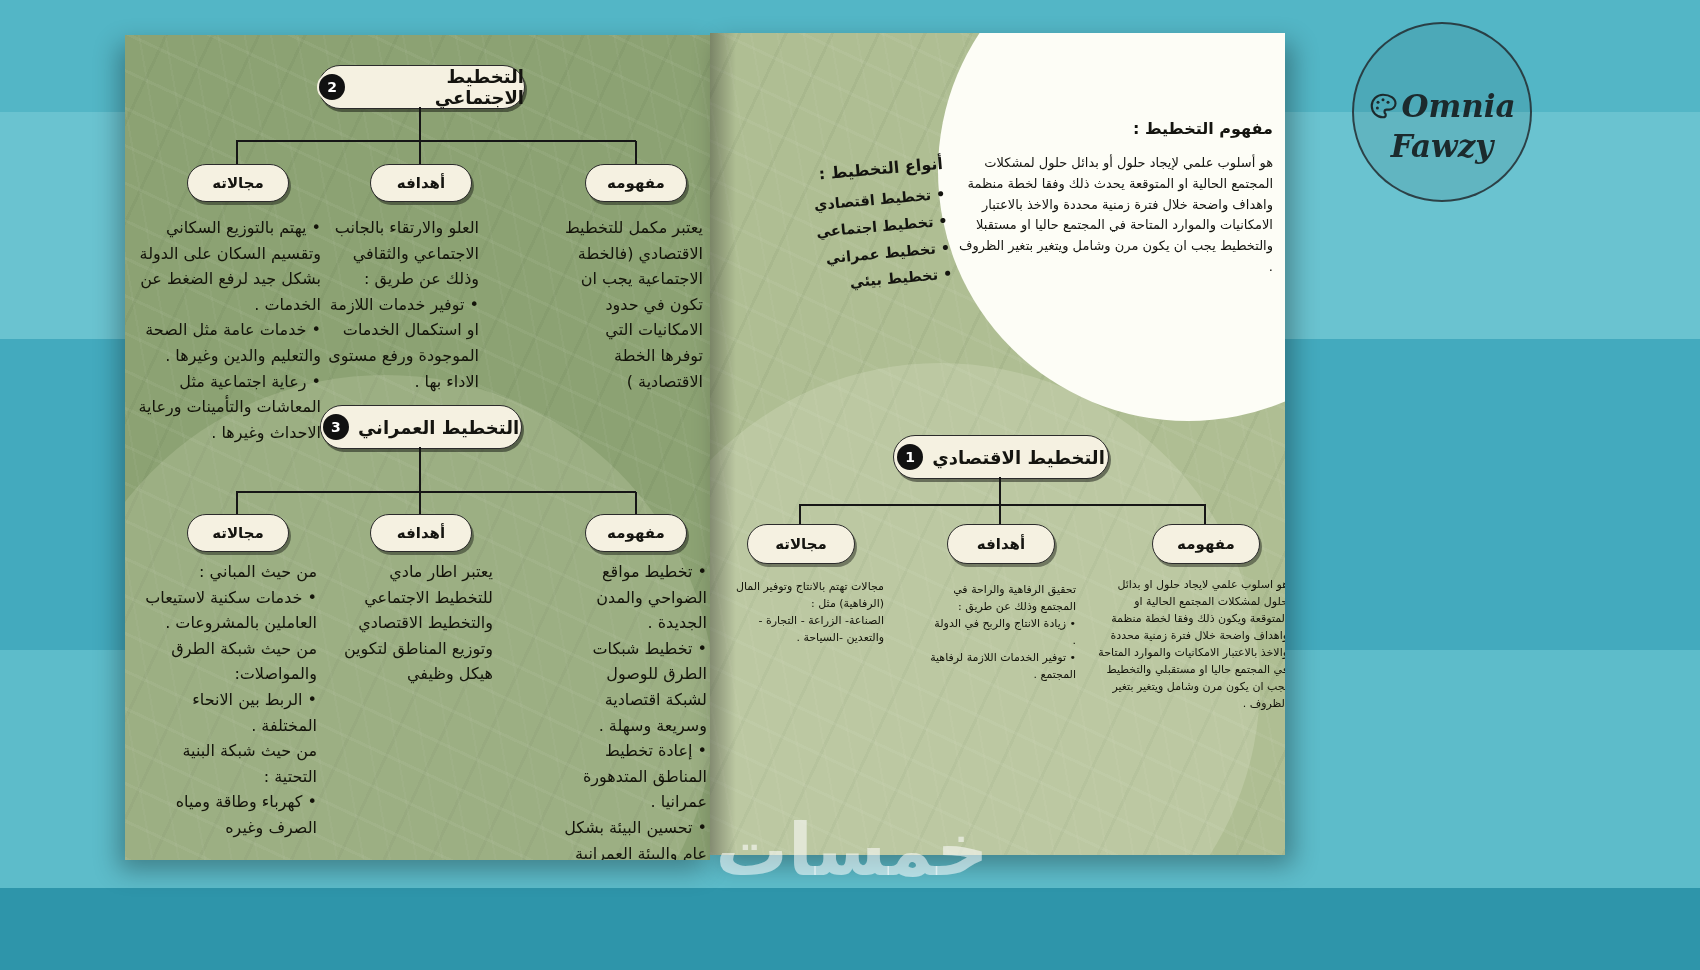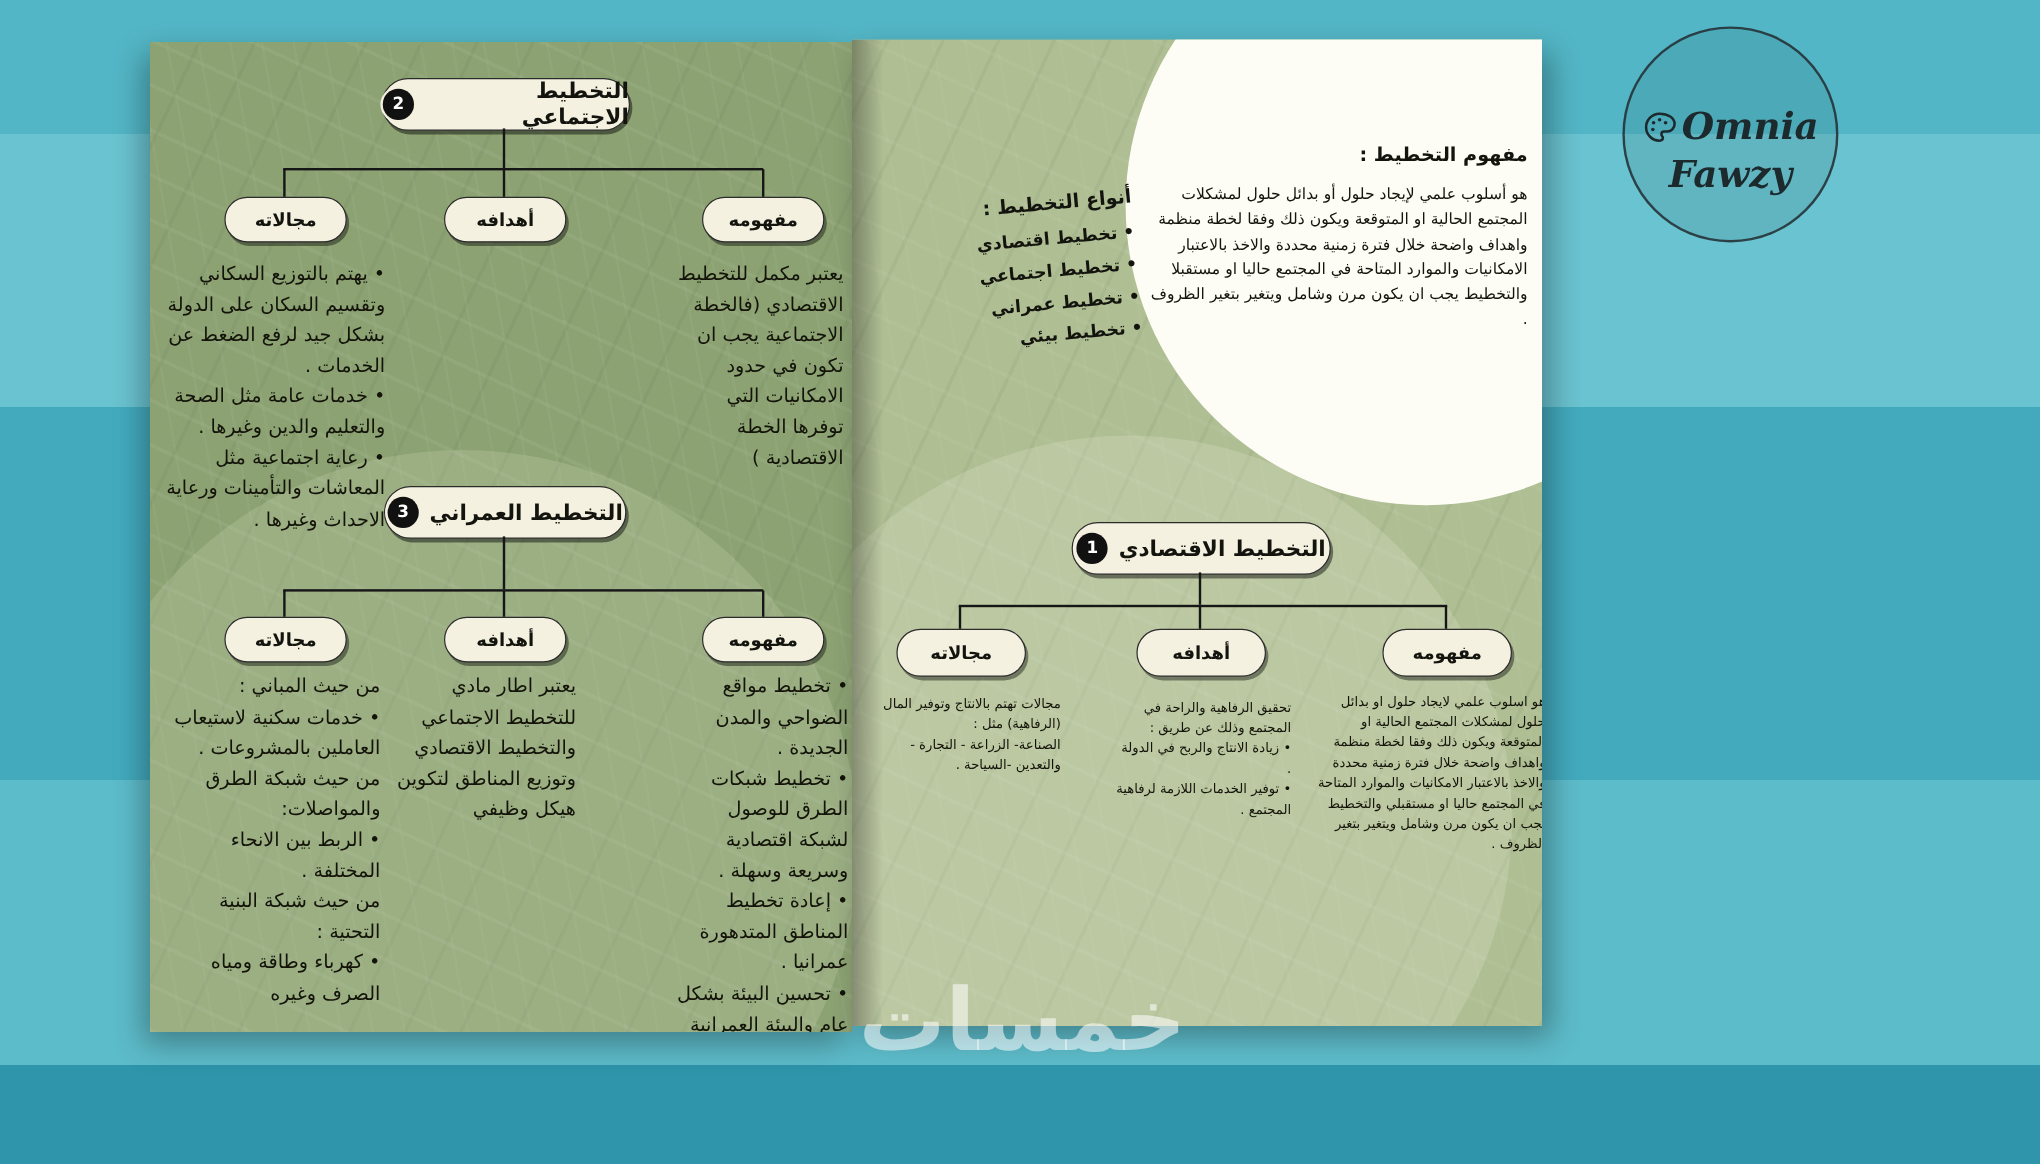--- a/index.html
+++ b/index.html
@@ -82,20 +82,22 @@
     <div class="node-pill" style="left:245px;top:129px;width:100px;height:36px;">
       <span>أهدافه</span>
     </div>
     <div class="node-pill" style="left:460px;top:129px;width:100px;height:36px;">
       <span>مفهومه</span>
     </div>
 
     <div class="txt" style="left:8px;top:180px;width:188px;">• يهتم بالتوزيع السكاني وتقسيم السكان على الدولة بشكل جيد لرفع الضغط عن الخدمات .
 • خدمات عامة مثل الصحة والتعليم والدين وغيرها .
 • رعاية اجتماعية مثل المعاشات والتأمينات ورعاية الاحداث وغيرها .</div>
+    <div class="txt" style="left:196px;top:180px;width:158px;">العلو والارتقاء بالجانب الاجتماعي والثقافي وذلك عن طريق :
+• توفير خدمات اللازمة او استكمال الخدمات الموجودة ورفع مستوى الاداء بها .</div>
     <div class="txt" style="left:436px;top:180px;width:142px;">يعتبر مكمل للتخطيط الاقتصادي (فالخطة الاجتماعية يجب ان تكون في حدود الامكانيات التي توفرها الخطة الاقتصادية )</div>
 
     <div class="title-pill" style="left:195px;top:370px;width:200px;height:42px;">
       <span class="badge">3</span>
       <span class="t">التخطيط العمراني</span>
     </div>
     <div class="line" style="left:294px;top:412px;width:2px;height:44px;"></div>
     <div class="line" style="left:111px;top:456px;width:400px;height:2px;"></div>
     <div class="line" style="left:111px;top:457px;width:2px;height:22px;"></div>
     <div class="line" style="left:294px;top:457px;width:2px;height:22px;"></div>
@@ -110,35 +112,35 @@
     <div class="node-pill" style="left:460px;top:479px;width:100px;height:36px;">
       <span>مفهومه</span>
     </div>
 
     <div class="txt" style="left:10px;top:524px;width:182px;">من حيث المباني :
 • خدمات سكنية لاستيعاب العاملين بالمشروعات .
 من حيث شبكة الطرق والمواصلات:
 • الربط بين الانحاء المختلفة .
 من حيث شبكة البنية التحتية :
 • كهرباء وطاقة ومياه الصرف وغيره</div>
-    <div class="txt" style="left:203px;top:524px;width:152px;">يعتبر اطار مادي للتخطيط الاجتماعي والتخطيط الاقتصادي وتوزيع المناطق لتكوين هيكل وظيفي</div>
+    <div class="txt" style="left:216px;top:524px;width:152px;">يعتبر اطار مادي للتخطيط الاجتماعي والتخطيط الاقتصادي وتوزيع المناطق لتكوين هيكل وظيفي</div>
     <div class="txt" style="left:436px;top:524px;width:146px;">• تخطيط مواقع الضواحي والمدن الجديدة .
 • تخطيط شبكات الطرق للوصول لشبكة اقتصادية وسريعة وسهلة .
 • إعادة تخطيط المناطق المتدهورة عمرانيا .
 • تحسين البيئة بشكل عام والبيئة العمرانية بشكل خاص .
 • تنظيم وتنسيق استعمالات الاراضي بحيث لا يحدث تعارض بينها والتأثيرات السلبية .</div>
   </div>
 
   <div class="page page-right">
     <div class="soft" style="left:-90px;top:330px;width:640px;height:640px;background:rgba(250,252,235,0.18);"></div>
     <div class="spine"></div>
     <div class="concept-circle"></div>
 
     <div class="concept-head" style="left:245px;top:86px;width:318px;">مفهوم التخطيط :</div>
-    <div class="concept-body" style="left:245px;top:120px;width:318px;">هو أسلوب علمي لإيجاد حلول أو بدائل حلول لمشكلات المجتمع الحالية او المتوقعة ويكون ذلك وفقا لخطة منظمة واهداف واضحة خلال فترة زمنية محددة والاخذ بالاعتبار الامكانيات والموارد المتاحة في المجتمع حاليا او مستقبلا والتخطيط يجب ان يكون مرن وشامل ويتغير بتغير الظروف .</div>
+    <div class="concept-body" style="left:245px;top:120px;width:318px;">هو أسلوب علمي لإيجاد حلول أو بدائل حلول لمشكلات المجتمع الحالية او المتوقعة يحدث ذلك وفقا لخطة منظمة واهداف واضحة خلال فترة زمنية محددة والاخذ بالاعتبار الامكانيات والموارد المتاحة في المجتمع حاليا او مستقبلا والتخطيط يجب ان يكون مرن وشامل ويتغير بتغير الظروف .</div>
 
     <div class="types" style="left:66px;top:128px;width:172px;">
       <div class="types-title">أنواع التخطيط :</div>
       <div class="type-item">تخطيط اقتصادي</div>
       <div class="type-item">تخطيط اجتماعي</div>
       <div class="type-item">تخطيط عمراني</div>
       <div class="type-item">تخطيط بيئي</div>
     </div>
 
     <div class="title-pill" style="left:183px;top:402px;width:214px;height:42px;">

